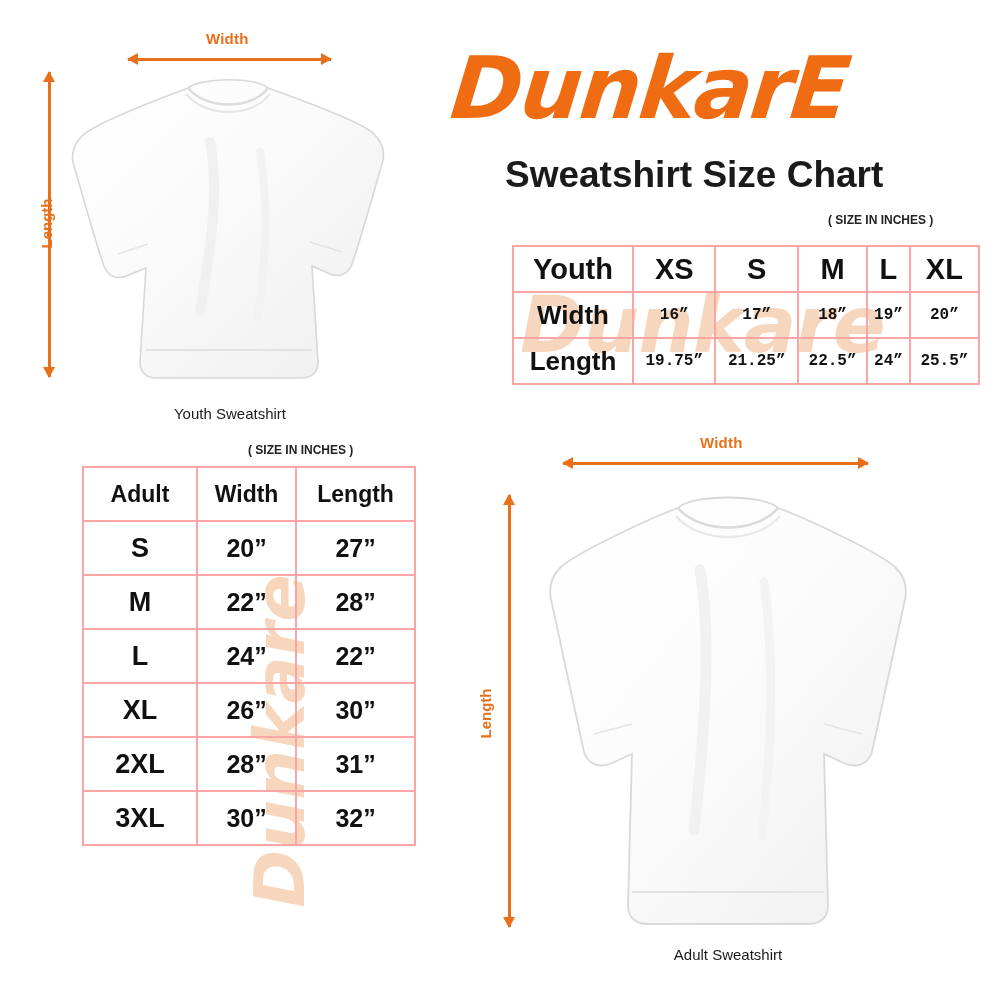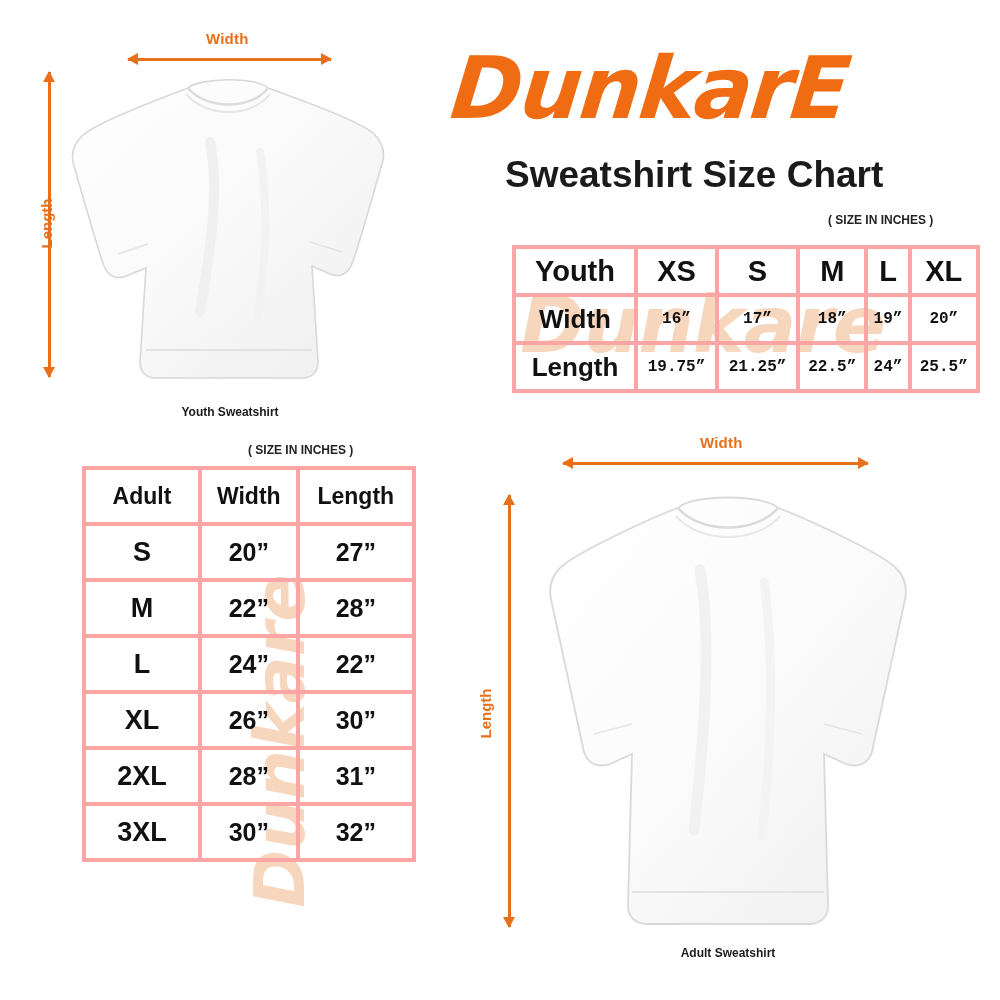--- a/index.html
+++ b/index.html
@@ -69,22 +69,22 @@
     transform-origin: center center;
     white-space: nowrap;
   }
 
   
   .shirt { position: absolute; }
   .shirt svg { display: block; }
 
   .caption {
     position: absolute;
-    font-size: 12px;
-    font-weight: bold;
+    font-size: 15px;
+    font-weight: normal;
     color: #1a1a1a;
     text-align: center;
     white-space: nowrap;
   }
 
   
   .brand {
     position: absolute;
     color: #ef6c12;
     font-family: "DejaVu Sans", sans-serif;
@@ -140,21 +140,21 @@
   }
 
   
   table {
     border-collapse: collapse;
     position: absolute;
     background: transparent;
     z-index: 2;
   }
   table td, table th {
-    border: 4px solid #fca5a5;
+    border: 2px solid #fca5a5;
     text-align: center;
     font-weight: bold;
     color: #111;
     padding: 0;
     background: transparent;
   }
 
   
   #youth-table { left: 512px; top: 245px; width: 468px; }
   #youth-table td { height: 44px; font-size: 23px; }

